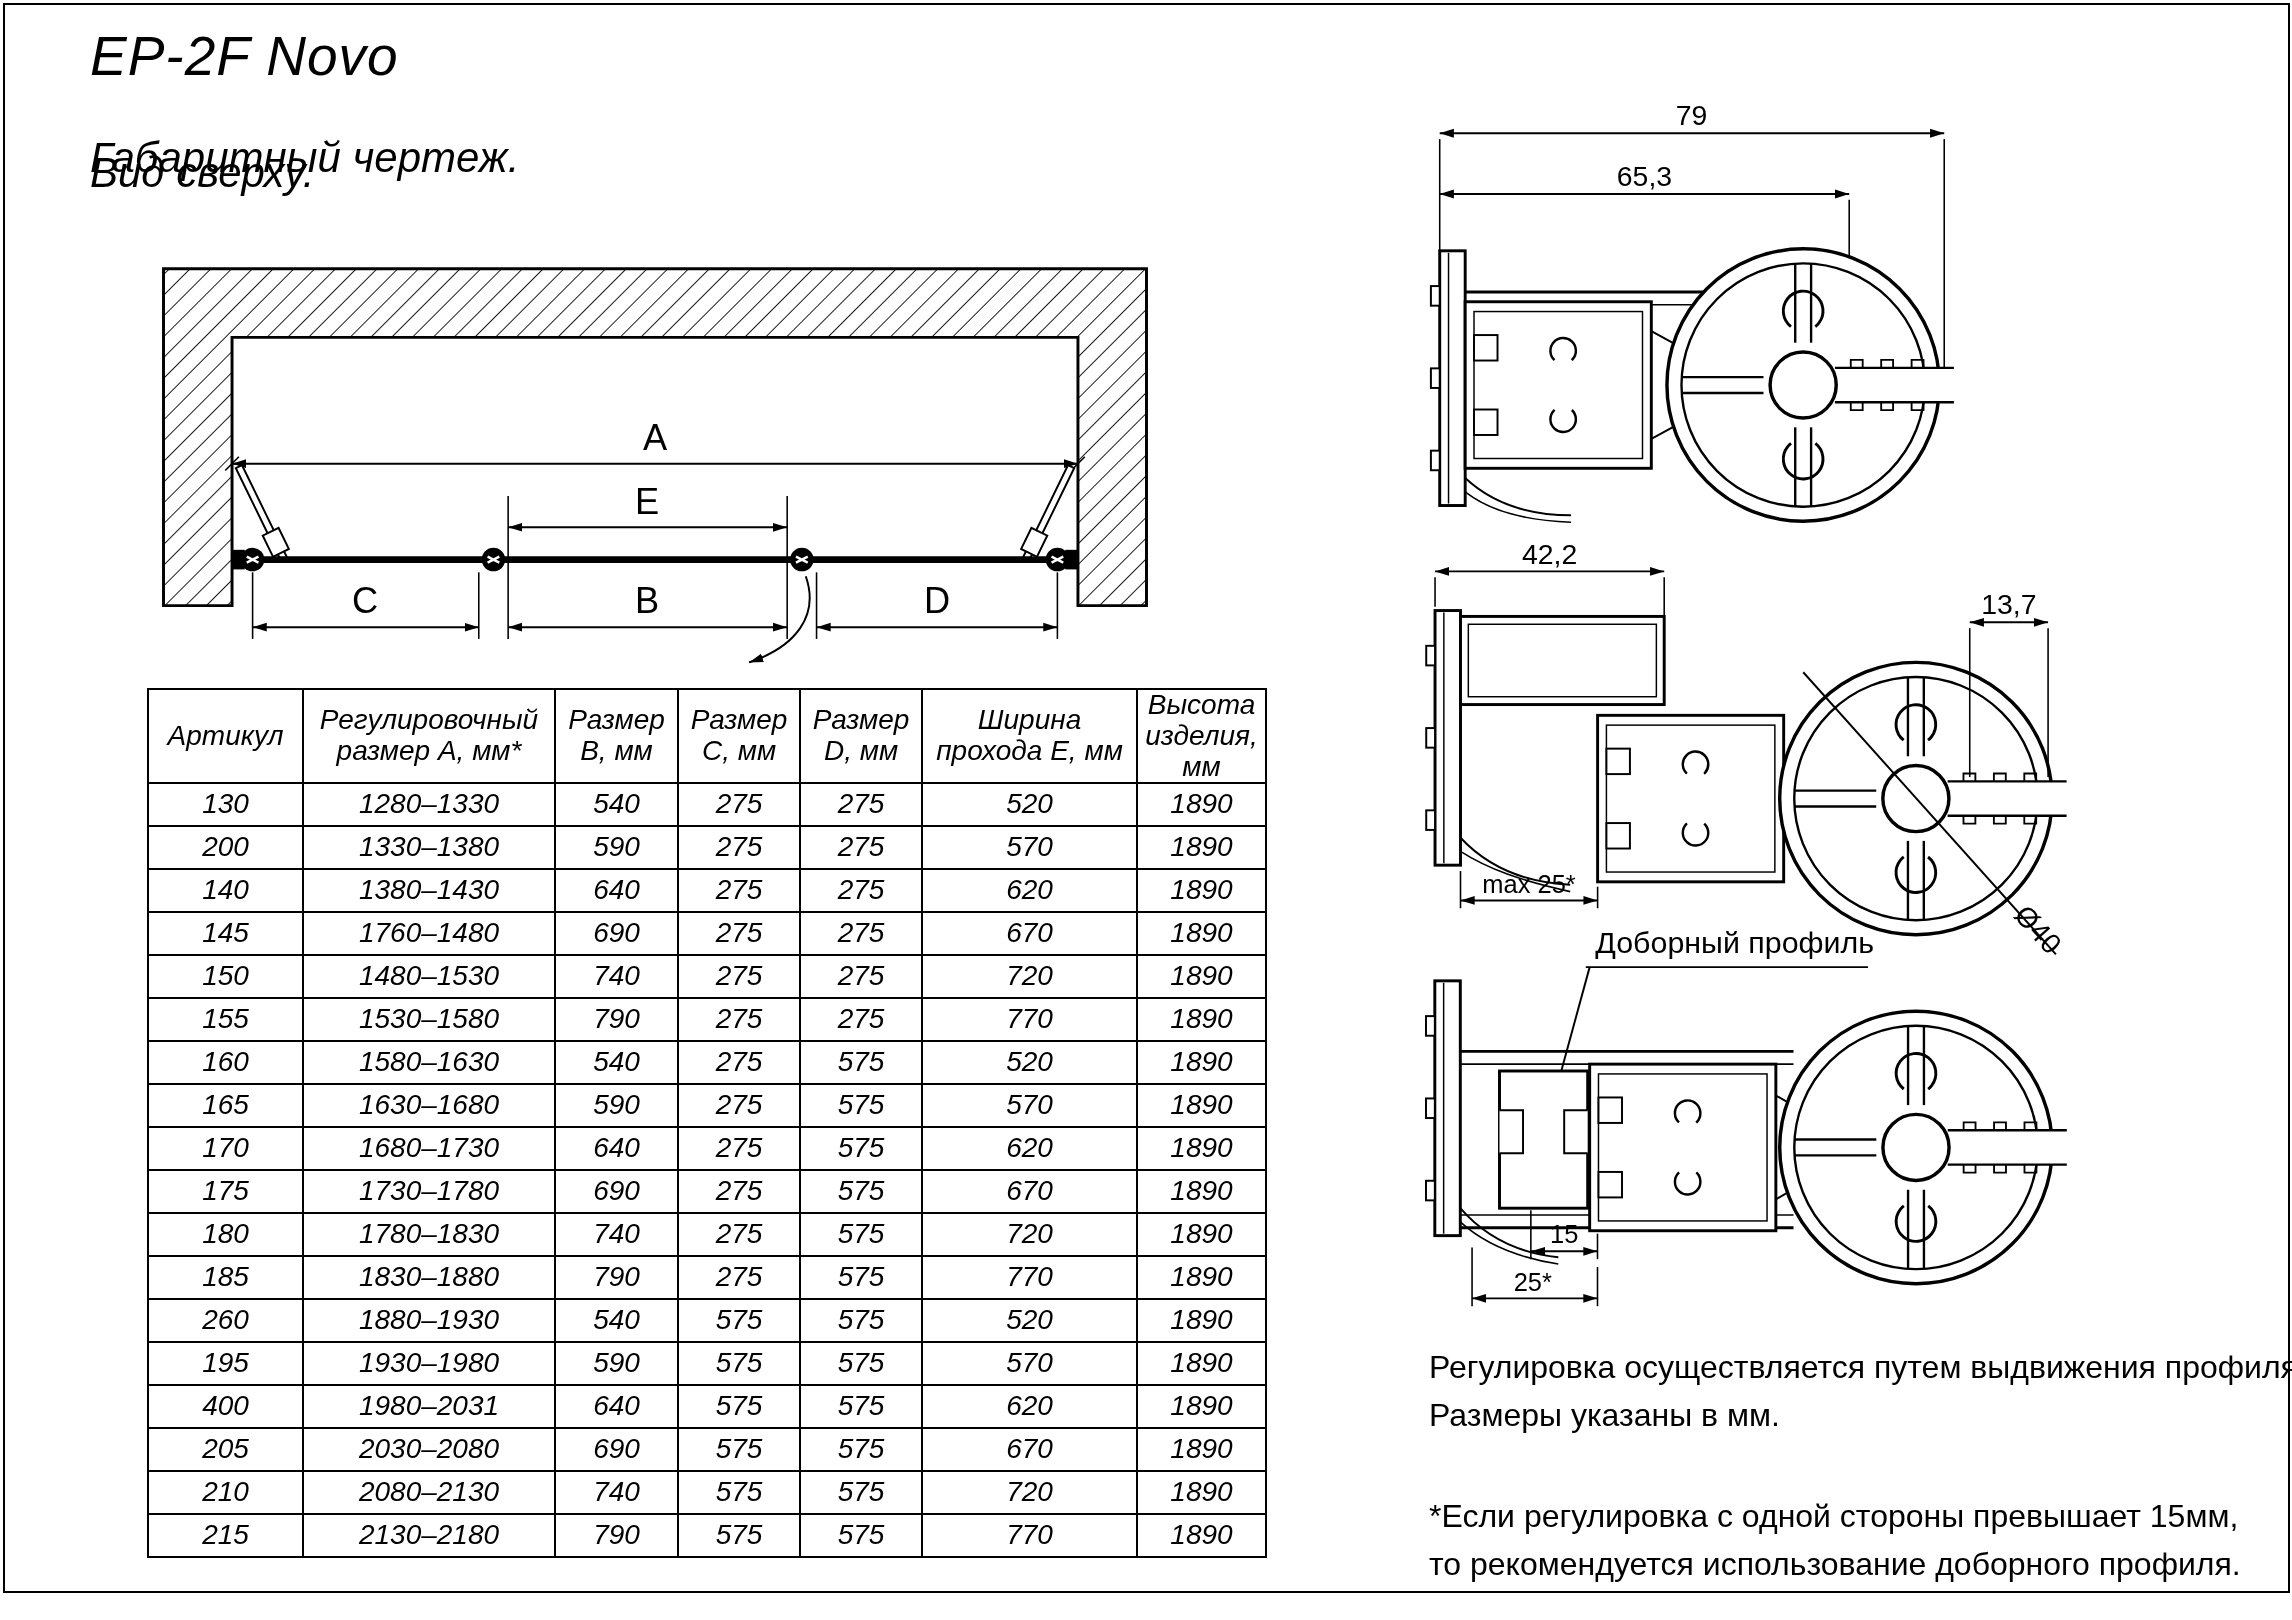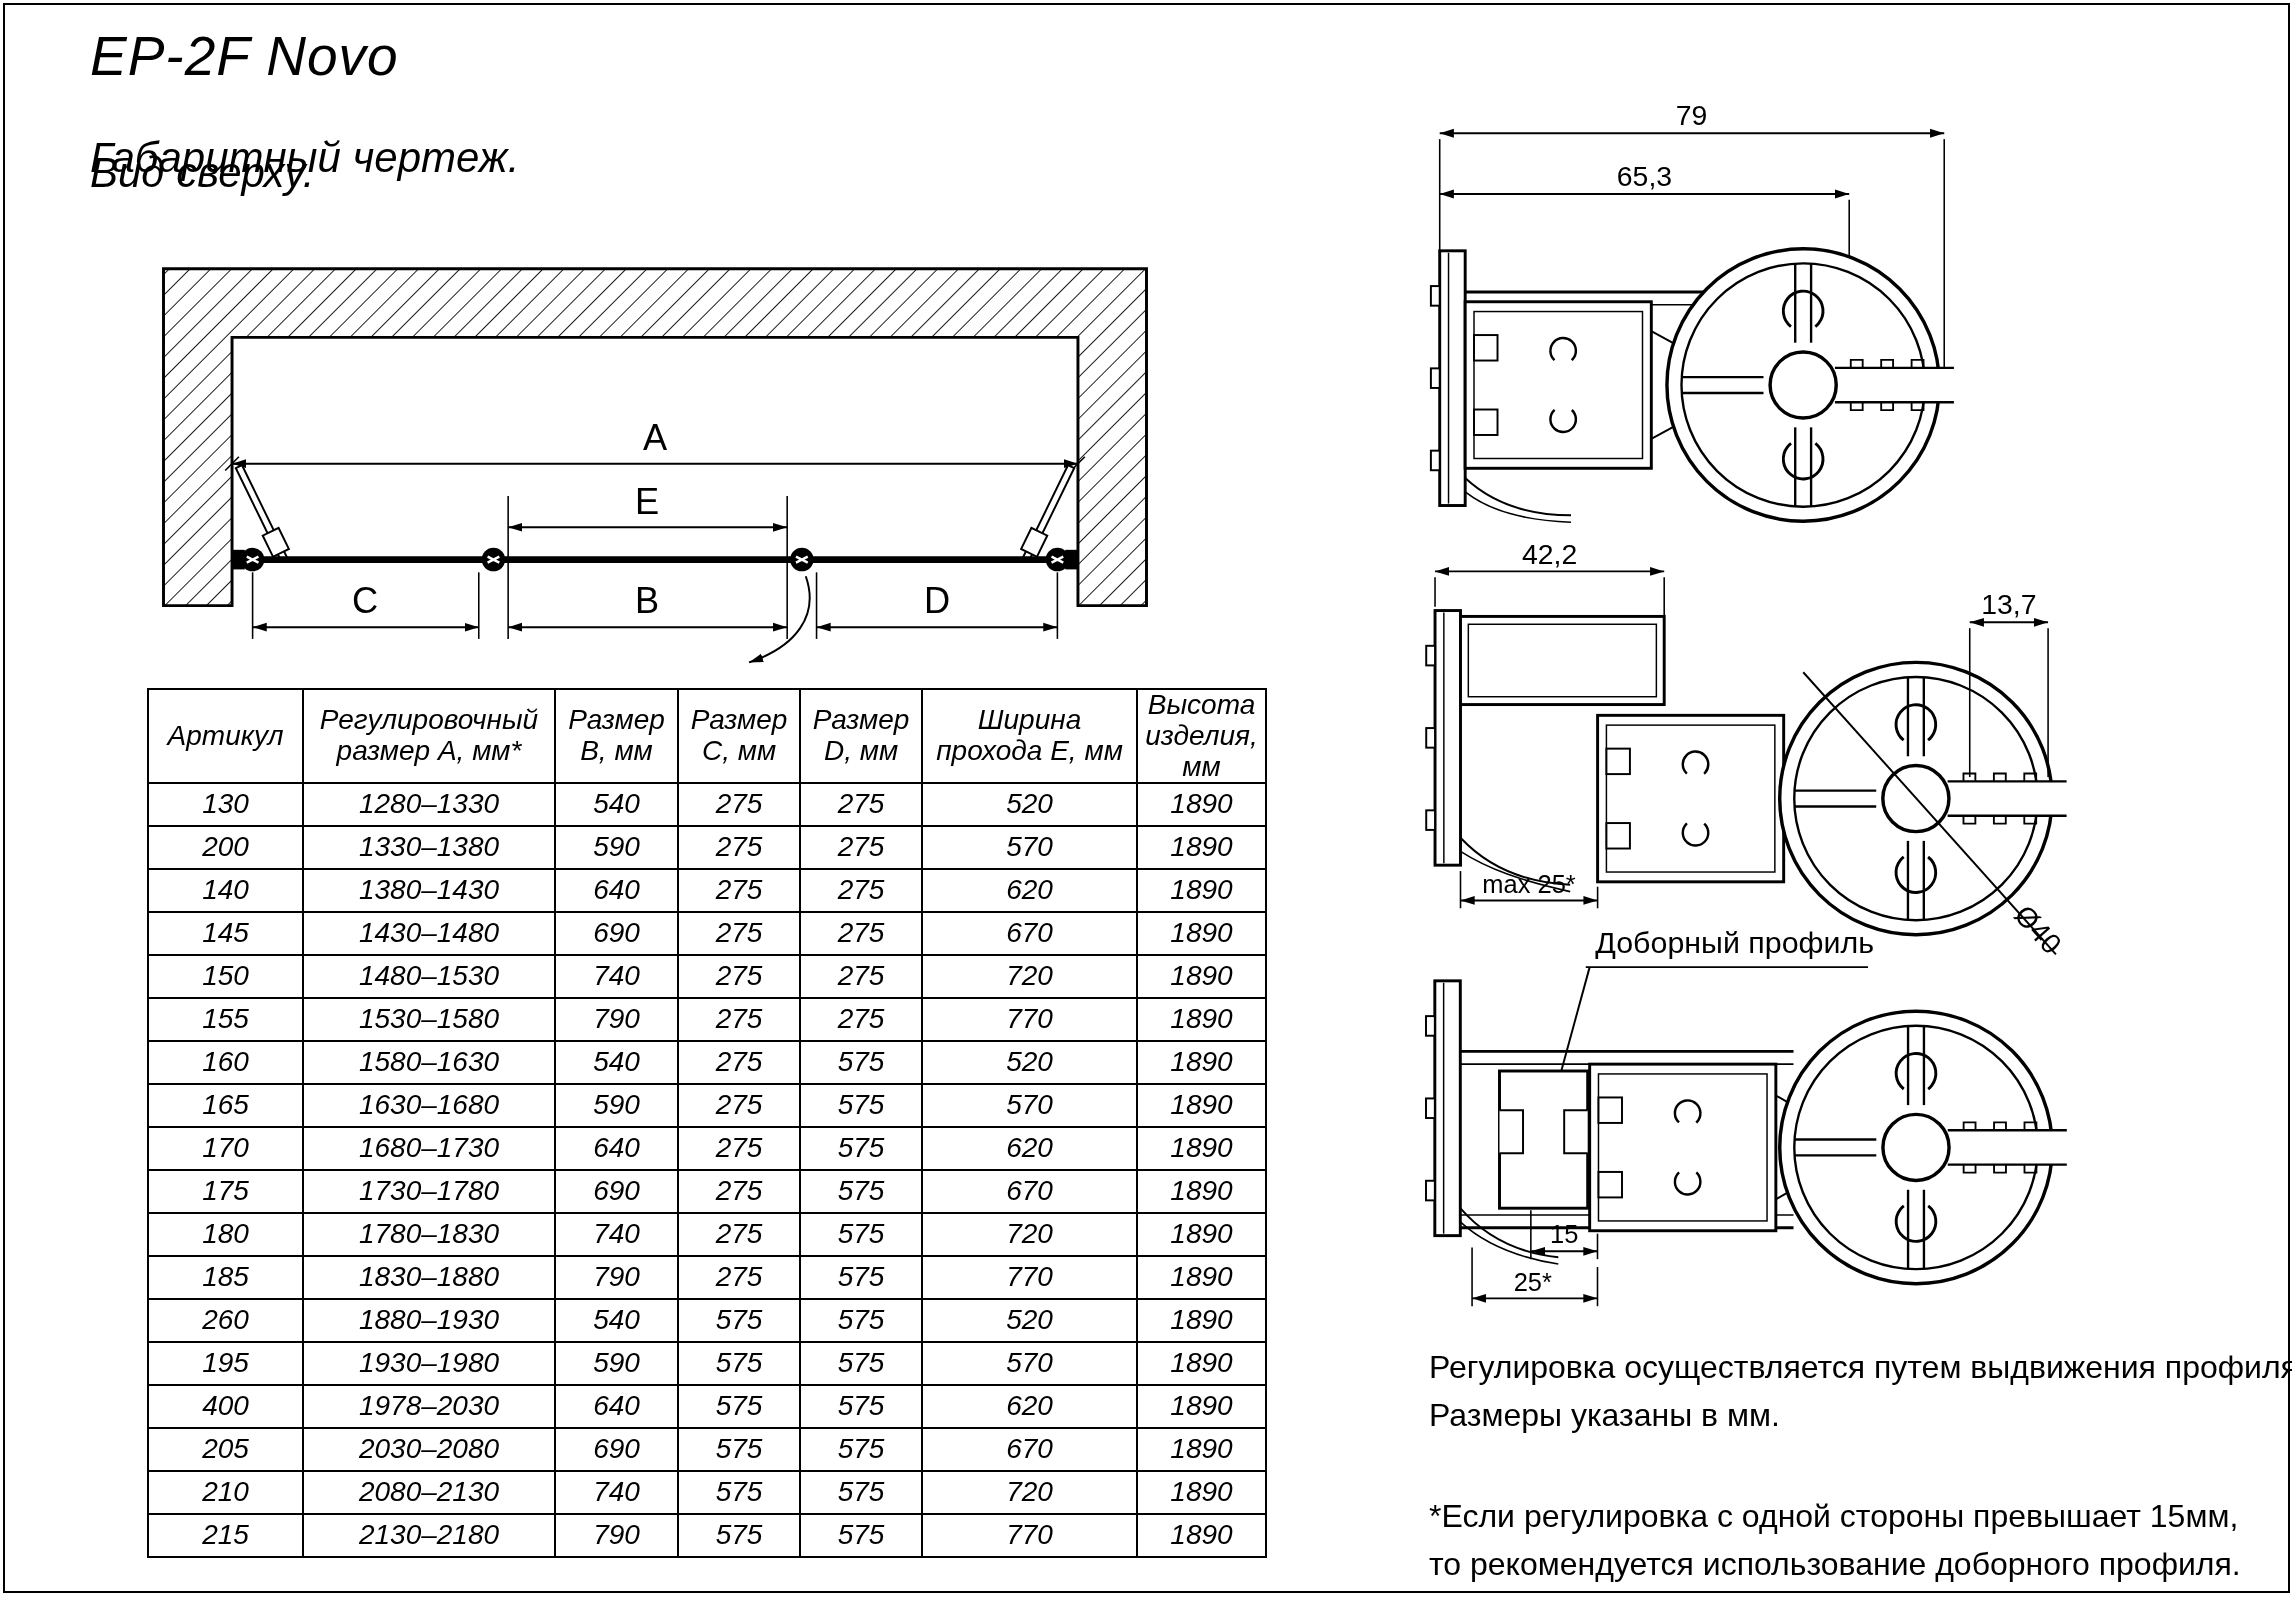--- a/index.html
+++ b/index.html
@@ -245,21 +245,21 @@
           <td>140</td>
           <td>1380–1430</td>
           <td>640</td>
           <td>275</td>
           <td>275</td>
           <td>620</td>
           <td>1890</td>
         </tr>
         <tr>
           <td>145</td>
-          <td>1430–1480</td>
+          <td>1760–1480</td>
           <td>690</td>
           <td>275</td>
           <td>275</td>
           <td>670</td>
           <td>1890</td>
         </tr>
         <tr>
           <td>150</td>
           <td>1480–1530</td>
           <td>740</td>
@@ -344,21 +344,21 @@
           <td>195</td>
           <td>1930–1980</td>
           <td>590</td>
           <td>575</td>
           <td>575</td>
           <td>570</td>
           <td>1890</td>
         </tr>
         <tr>
           <td>400</td>
-          <td>1978–2030</td>
+          <td>1980–2031</td>
           <td>640</td>
           <td>575</td>
           <td>575</td>
           <td>620</td>
           <td>1890</td>
         </tr>
         <tr>
           <td>205</td>
           <td>2030–2080</td>
           <td>690</td>

